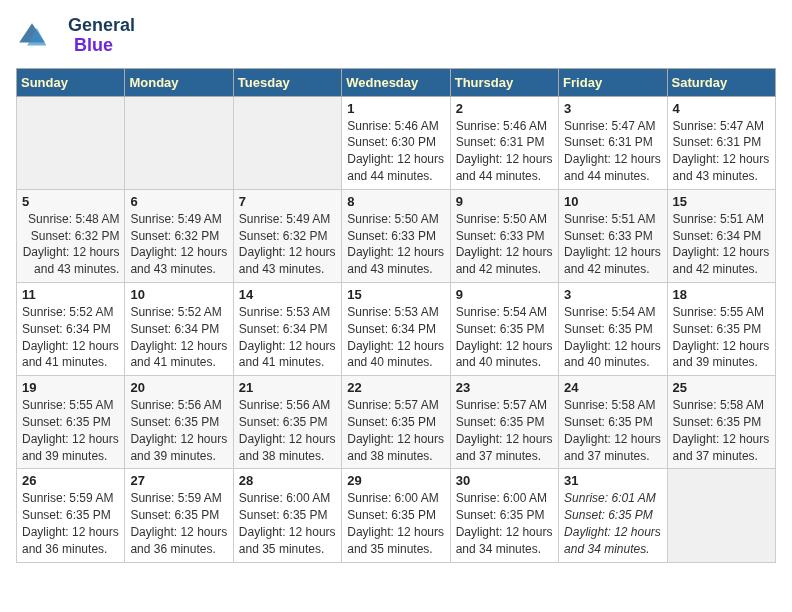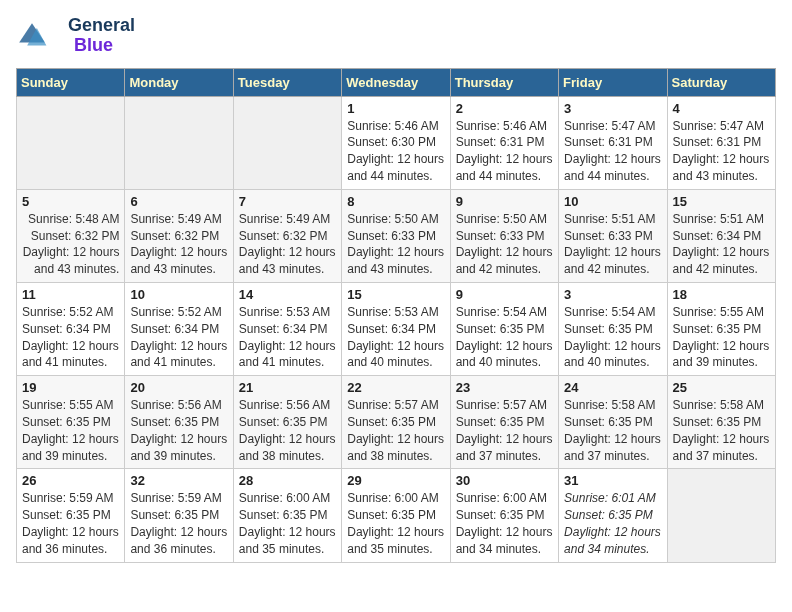--- a/index.html
+++ b/index.html
@@ -312,21 +312,21 @@
       </tr>
       <tr>
         <td>
           <span class="day-number">26</span>
           <div class="day-info" style="white-space: pre-line;">Sunrise: 5:59 AM
 Sunset: 6:35 PM
 Daylight: 12 hours
 and 36 minutes.</div>
         </td>
         <td>
-          <span class="day-number">32</span>
+          <span class="day-number">27</span>
           <div class="day-info" style="white-space: pre-line;">Sunrise: 5:59 AM
 Sunset: 6:35 PM
 Daylight: 12 hours
 and 36 minutes.</div>
         </td>
         <td>
           <span class="day-number">28</span>
           <div class="day-info" style="white-space: pre-line;">Sunrise: 6:00 AM
 Sunset: 6:35 PM
 Daylight: 12 hours

